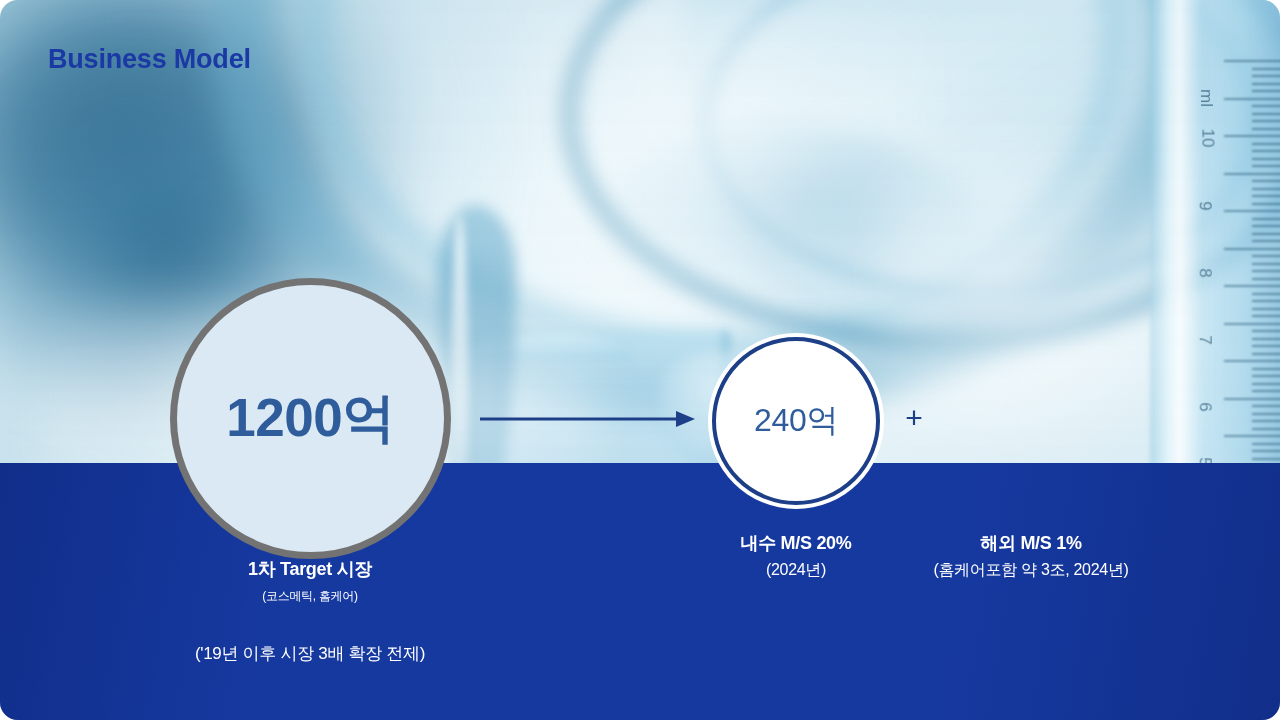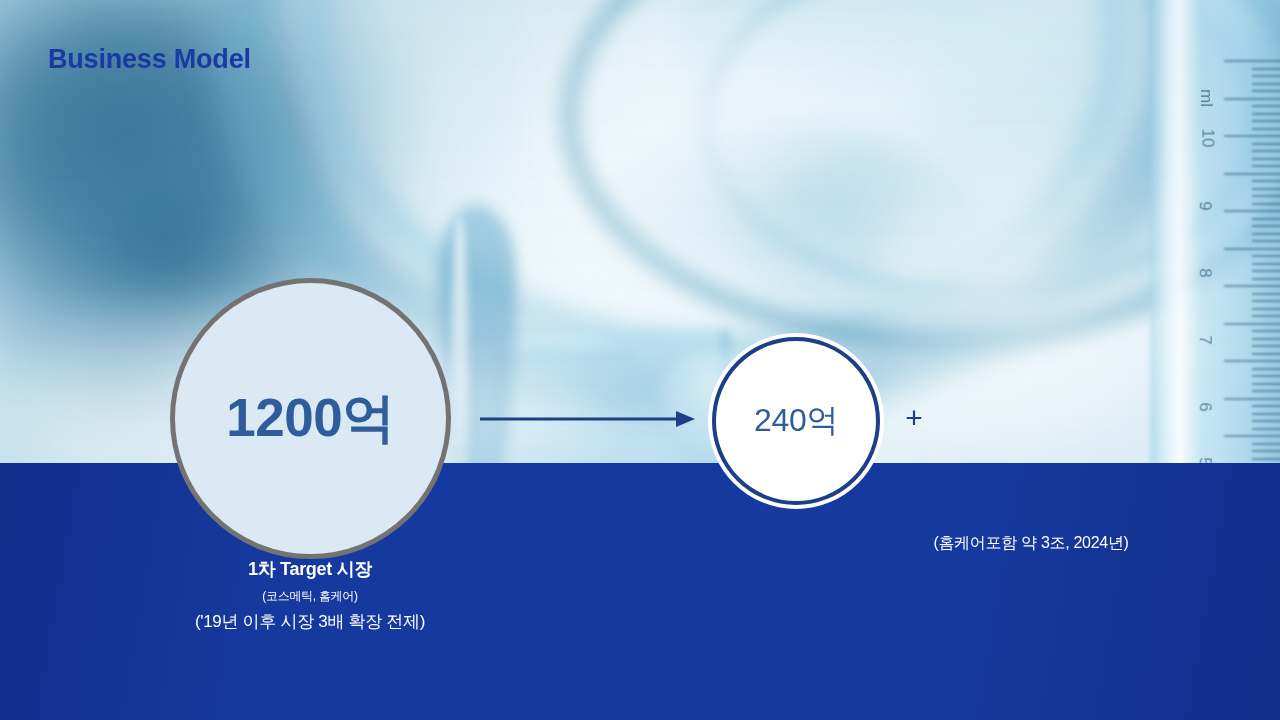--- a/index.html
+++ b/index.html
@@ -12,20 +12,21 @@
     background: #ffffff;
     font-family: "Liberation Sans", "DejaVu Sans", sans-serif;
   }
 
   #slide {
     position: relative;
     width: 1280px;
     height: 720px;
     overflow: hidden;
     background: #eef6fa;
+    border-radius: 18px;
   }
 
   
   .bg-layer { position: absolute; inset: 0; }
 
   
   .bg-base {
     background:
       radial-gradient(ellipse 70% 60% at 62% 34%, #ffffff 0%, #f4fbfd 28%, #e2f0f6 62%, #cfe6ef 100%);
   }
@@ -207,21 +208,21 @@
     border-radius: 50%;
     display: flex;
     align-items: center;
     justify-content: center;
   }
 
   .circle-main {
     left: 170px; top: 278px;
     width: 281px; height: 281px;
     background: #dbe9f5;
-    border: 5px solid #737373;
+    border: 7px solid #737373;
   }
   .circle-main .val {
     font-size: 53px;
     font-weight: bold;
     color: #2f5d9c;
     letter-spacing: -0.5px;
   }
 
   .circle-sm {
     width: 168px; height: 168px;
@@ -259,21 +260,21 @@
   }
 
   
   .caption { position: absolute; text-align: center; color: #ffffff; }
 
   .cap-main {
     left: 160px; top: 556px; width: 300px;
   }
   .cap-main .l1 { font-size: 18px; font-weight: bold; line-height: 27px; letter-spacing: -0.3px; }
   .cap-main .l2 { font-size: 12px; line-height: 26px; letter-spacing: -0.3px; }
-  .cap-main .l3 { font-size: 17px; line-height: 26px; letter-spacing: -0.3px; }
+  .cap-main .l3 { font-size: 17px; line-height: 26px; letter-spacing: -0.3px; margin-top: 32px; }
 
   .cap-sm { top: 530px; }
   .cap-sm .l1 { font-size: 18px; font-weight: bold; line-height: 27px; letter-spacing: -0.3px; }
   .cap-sm .l2 { font-size: 16px; line-height: 25px; letter-spacing: -0.3px; }
 
   #caption-domestic { left: 671px; width: 250px; }
   #caption-overseas { left: 896px; width: 270px; }
 </style>
 </head>
 <body>
@@ -388,18 +389,23 @@
 
   <div class="plus">+</div>
 
 
   <div class="caption cap-main">
     <div class="l1">1차 Target 시장</div>
     <div class="l2">(코스메틱, 홈케어)</div>
     <div class="l3">('19년 이후 시장 3배 확장 전제)</div>
   </div>
 
+  <div class="caption cap-sm" id="caption-domestic">
+    <div class="l1">내수 M/S 20%</div>
+    <div class="l2">(2024년)</div>
+  </div>
 
   <div class="caption cap-sm" id="caption-overseas">
+    <div class="l1">해외 M/S 1%</div>
     <div class="l2">(홈케어포함 약 3조, 2024년)</div>
   </div>
 
 </div>
 
 </body></html>

